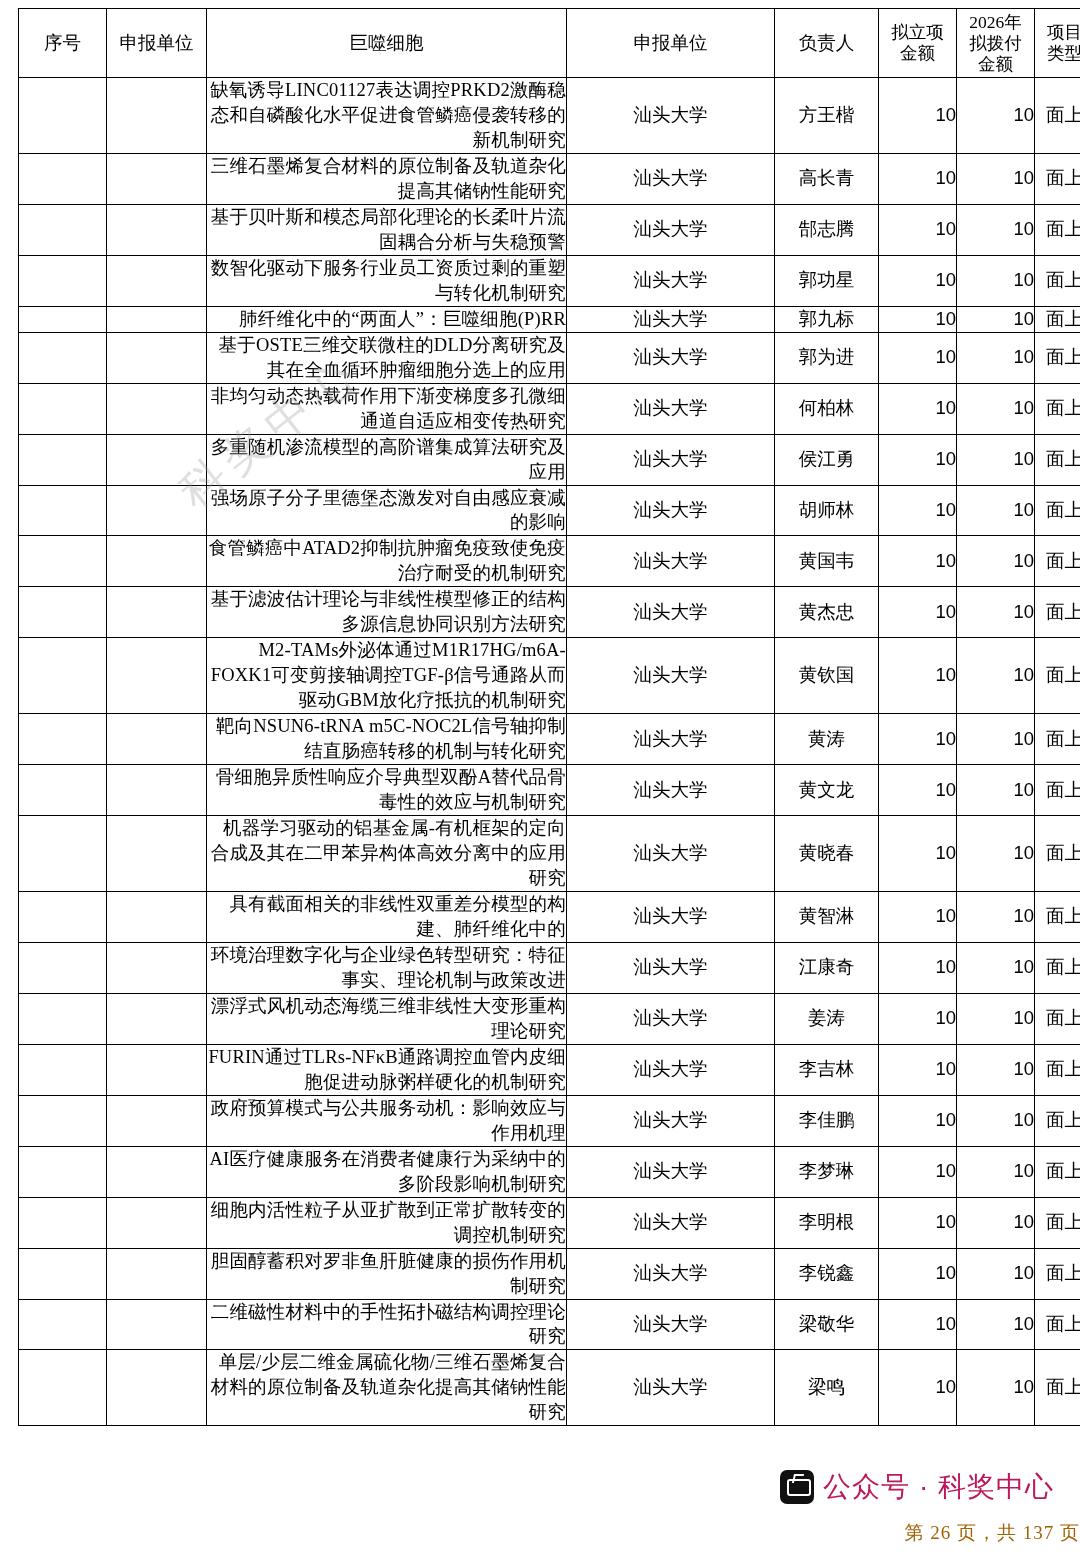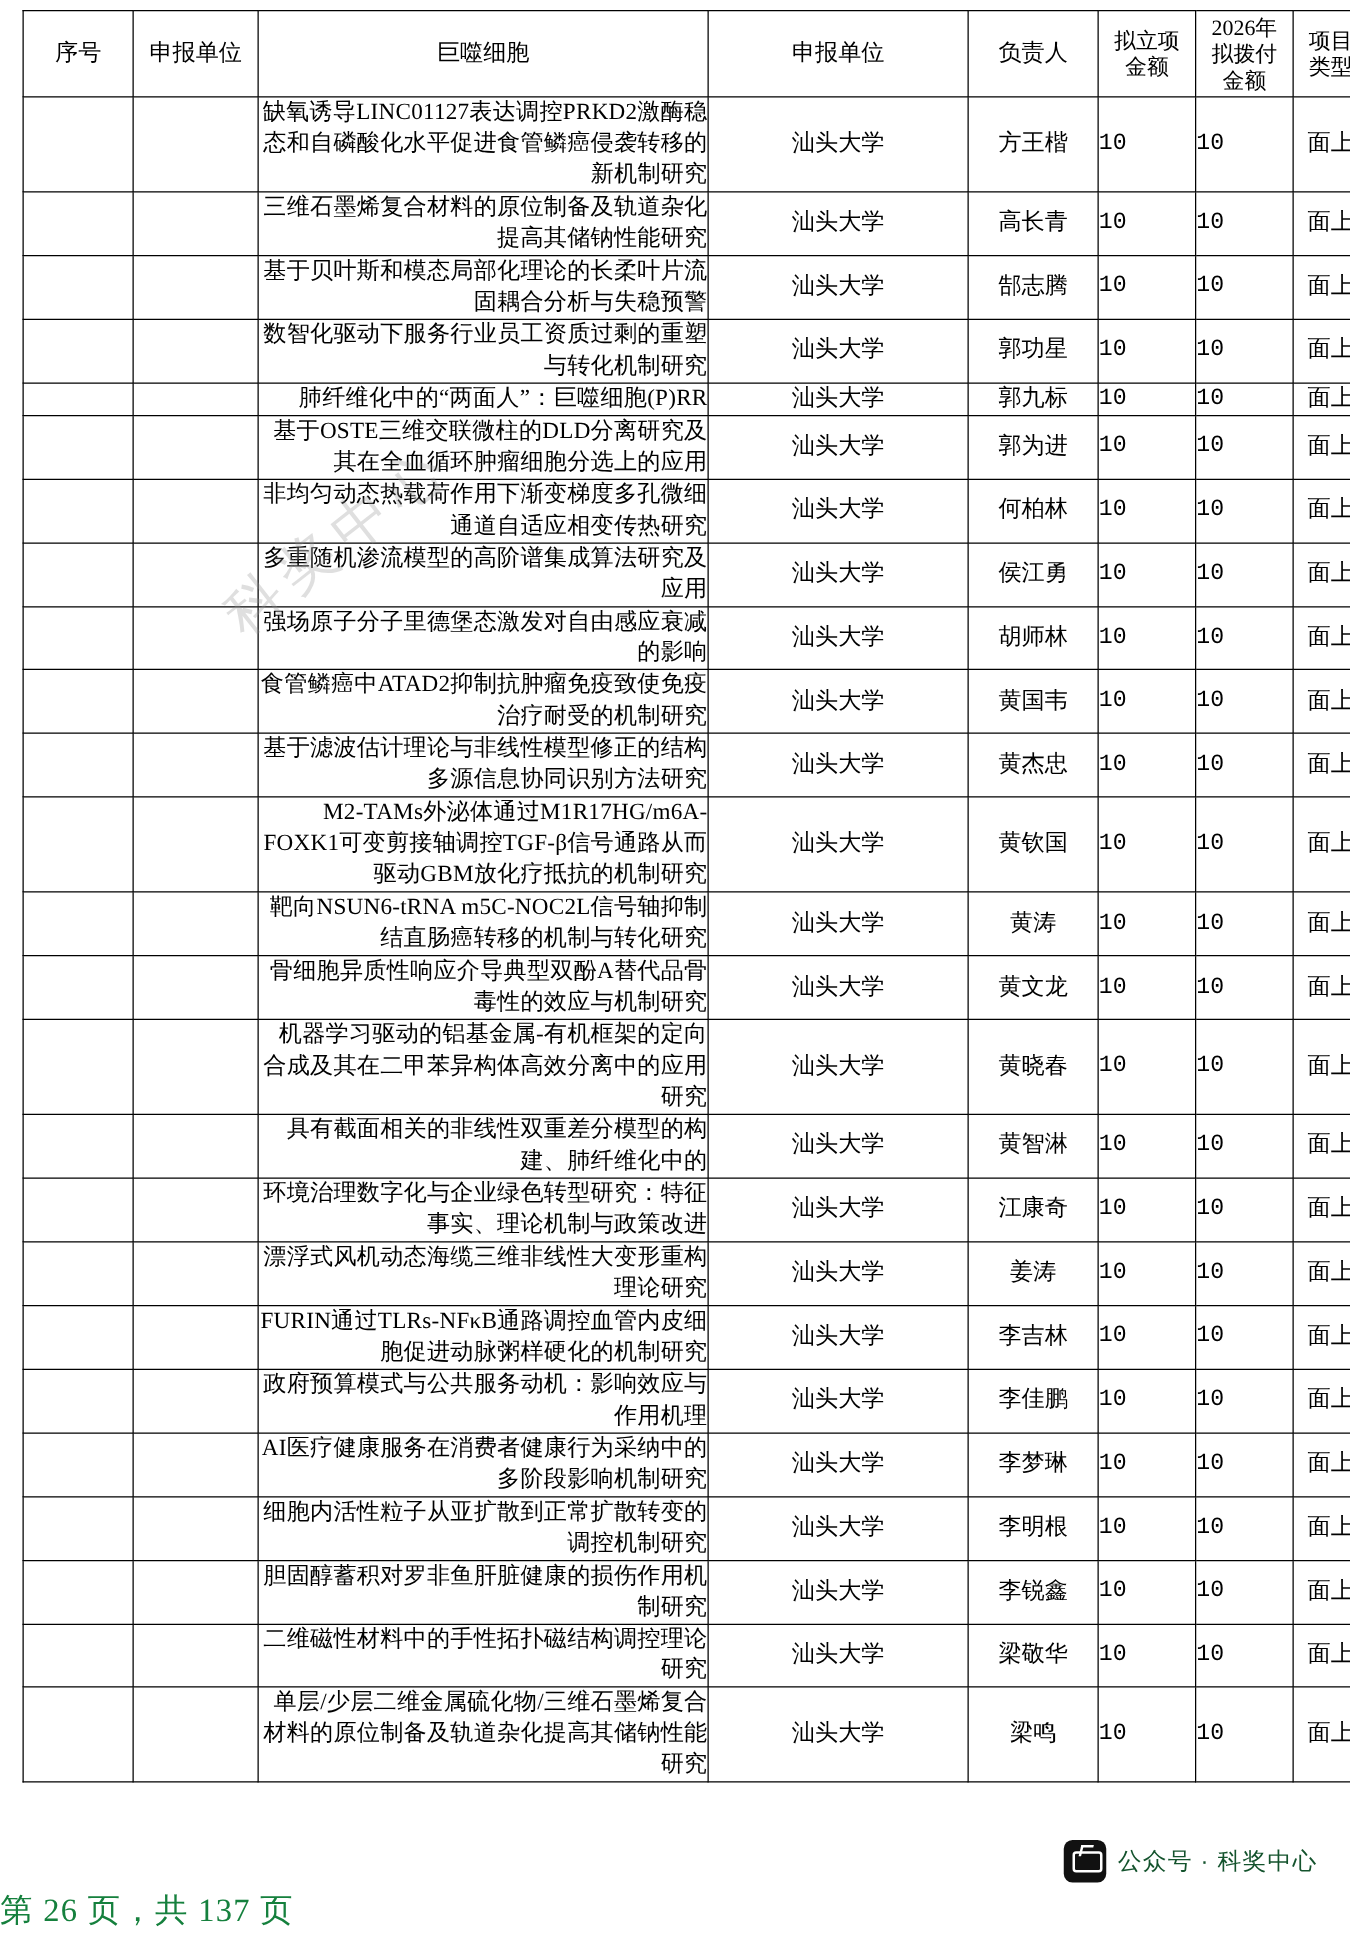--- a/index.html
+++ b/index.html
@@ -58,22 +58,22 @@
   td.title-cell {
     text-align: right;
     padding: 5px 6px 5px 9px;
     letter-spacing: 0.2px;
   }
   td.center-cell {
     text-align: center;
     padding: 4px 2px;
   }
   td.num-cell {
-    text-align: left;
-    font-family: Liberation Mono, monospace;
+    text-align: right;
+    font-family: Liberation Sans, sans-serif;
   }
   td.type-cell {
     text-align: center;
     font-size: 18px;
   }
   td.empty-cell { }
 
   
   .watermark {
     position: absolute;
@@ -88,24 +88,24 @@
     letter-spacing: 8px;
     font-family: "Liberation Serif", serif;
     white-space: nowrap;
     z-index: 5;
   }
   .footer {
     position: absolute;
     left: 0;
     right: 0;
     bottom: 12px;
-    text-align: left;
-    font-size: 26px;
+    text-align: right;
+    font-size: 19px;
     letter-spacing: 1px;
-    color: #15803d;
+    color: #a16207;
   }
   .badge {
     position: absolute;
     right: 26px;
     bottom: 52px;
     display: flex;
     align-items: center;
     gap: 9px;
     z-index: 6;
   }
@@ -132,22 +132,22 @@
     position: absolute;
     left: 13px;
     top: 4px;
     width: 8px;
     height: 7px;
     border-left: 2.4px solid #fff;
     border-top: 2.4px solid #fff;
     transform: skewX(-14deg);
   }
   .badge .badge-text {
-    font-size: 19px;
-    color: #14532d;
+    font-size: 28px;
+    color: #be185d;
     font-family: "Liberation Sans", sans-serif;
     letter-spacing: 1px;
   }
 </style>
 </head>
 <body>
 
 <div class="page">
 
   <div class="watermark">科奖中心</div>

